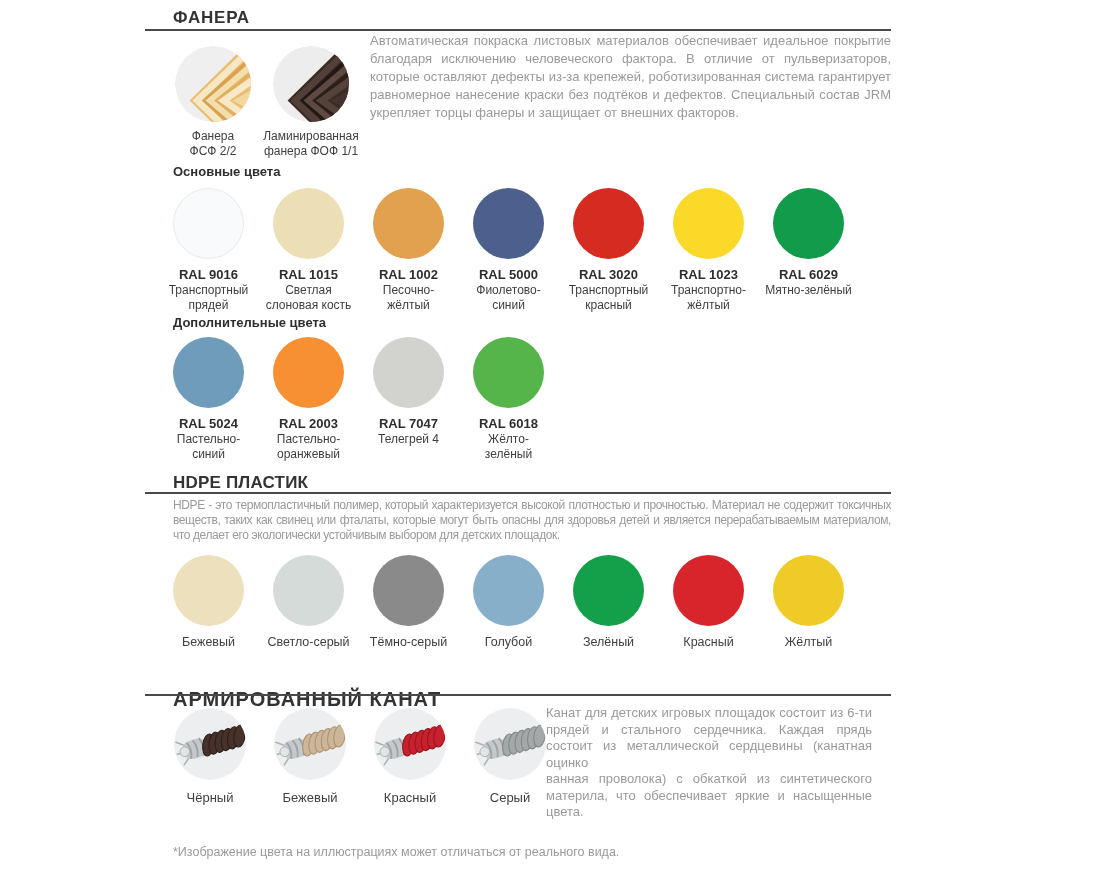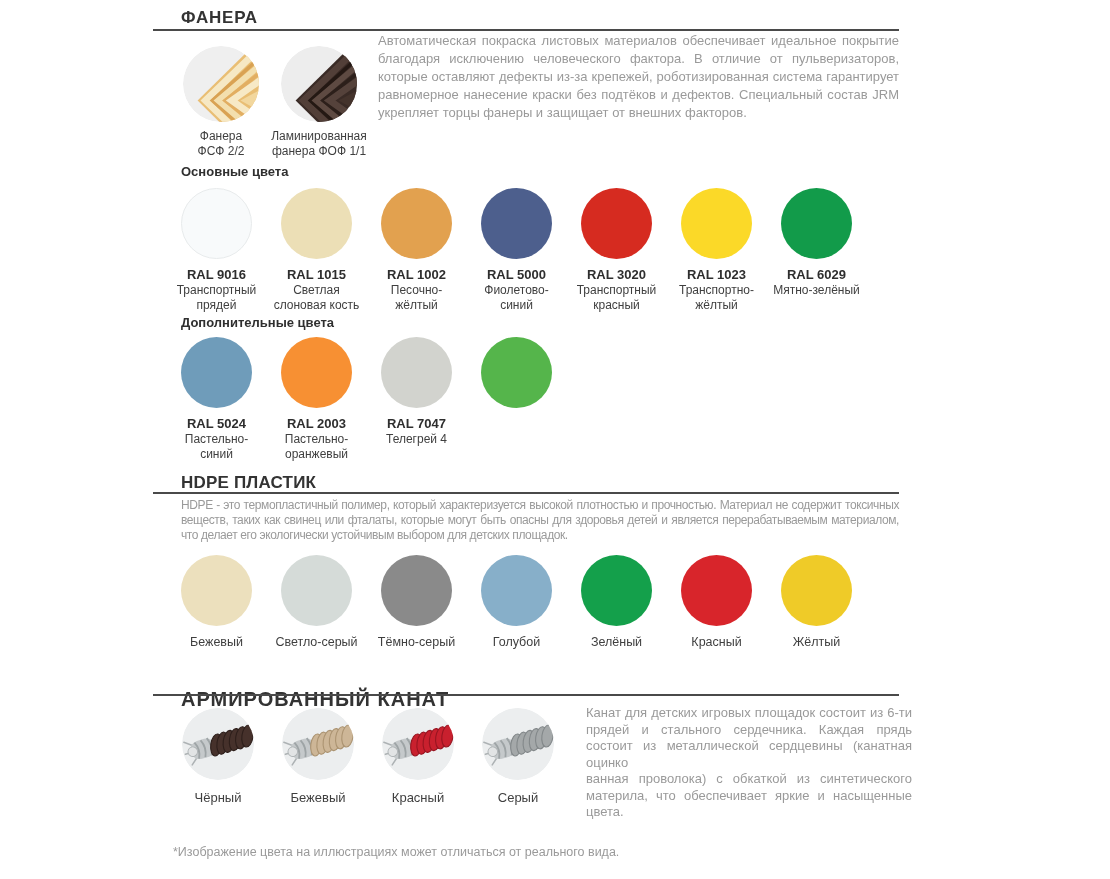--- a/index.html
+++ b/index.html
@@ -1,21 +1,21 @@
 <!DOCTYPE html>
 <html><head>
 <meta charset="utf-8">
 <style>
   html,body{margin:0;padding:0;}
   body{
     width:1110px;height:879px;background:#FDFDFD;position:relative;overflow:hidden;
     font-family:"Liberation Sans",sans-serif;color:#333;
   }
   .page{position:absolute;inset:0;background:#FFFFFF;}
-  .sec{position:absolute;left:0;width:1080px;margin-left:8px;}
+  .sec{position:absolute;left:0;width:1080px;}
   .sec-title{
     position:absolute;left:173px;top:0;
     font-size:17px;font-weight:bold;color:#333333;letter-spacing:0.8px;white-space:nowrap;
   }
   .rule{position:absolute;left:145px;width:746px;height:2px;background:#4A4A4A;}
   .para{
     position:absolute;color:#9A9A9A;font-size:13px;line-height:18px;text-align:justify;
   }
   .heading{
     position:absolute;left:173px;font-size:13px;font-weight:bold;color:#2F2F2F;white-space:nowrap;
@@ -207,20 +207,27 @@
         <div class="label-center">
           <div class="code">RAL 7047</div>
           <div class="cname">
             <div>Телегрей 4</div>
             <div></div>
           </div>
         </div>
       </div>
       <div class="color-item">
         <div class="circle" style="background-color: rgb(85, 181, 75);"></div>
+        <div class="label-center">
+          <div class="code">RAL 6018</div>
+          <div class="cname">
+            <div>Жёлто-</div>
+            <div>зелёный</div>
+          </div>
+        </div>
       </div>
     </div>
   </div>
 
   <div class="sec" style="top:466px;height:200px;">
     <div class="sec-title" style="top:7px;letter-spacing:0.2px;">HDPE ПЛАСТИК</div>
     <div class="rule" style="top:26px;"></div>
 
     <p class="para" style="left:173px;top:32px;width:718px;margin:0;font-size:12px;line-height:15px;letter-spacing:-0.4px;">HDPE - это термопластичный полимер, который характеризуется высокой плотностью и прочностью. Материал не содержит токсичных веществ, таких как свинец или фталаты, которые могут быть опасны для здоровья детей и является перерабатываемым материалом, что делает его экологически устойчивым выбором для детских площадок.</p>
 
@@ -400,18 +407,18 @@
                 <ellipse cx="66" cy="40.5" rx="6" ry="12" transform="rotate(24 66 40.5)"></ellipse>
                 <ellipse cx="73" cy="40.5" rx="6" ry="12" transform="rotate(24 73 40.5)"></ellipse>
               </g>
             </g>
           </g>
         </svg>
         <div class="label-center single-name" style="width:110px;margin-left:-18px;font-size:13px;">Серый</div>
       </div>
     </div>
 
-    <p class="para" style="left:578px;top:39px;width:326px;margin:0;line-height:16.5px;white-space:pre-line;">Канат для детских игровых площадок состоит из 6-ти прядей и стального сердечника. Каждая прядь состоит из металлической сердцевины (канатная оцинко
+    <p class="para" style="left:546px;top:39px;width:326px;margin:0;line-height:16.5px;white-space:pre-line;">Канат для детских игровых площадок состоит из 6-ти прядей и стального сердечника. Каждая прядь состоит из металлической сердцевины (канатная оцинко
 ванная проволока) с обкаткой из синтетического материла, что обеспечивает яркие и насыщенные цвета.</p>
   </div>
 
   <div class="footnote">*Изображение цвета на иллюстрациях может отличаться от реального вида.</div>
 </div>
 
 </body></html>

